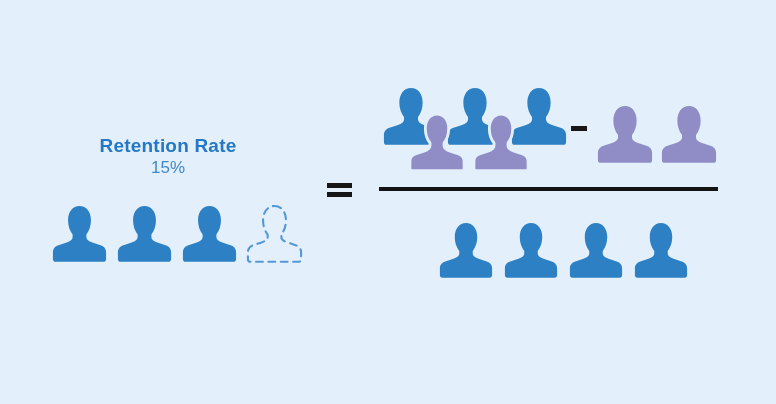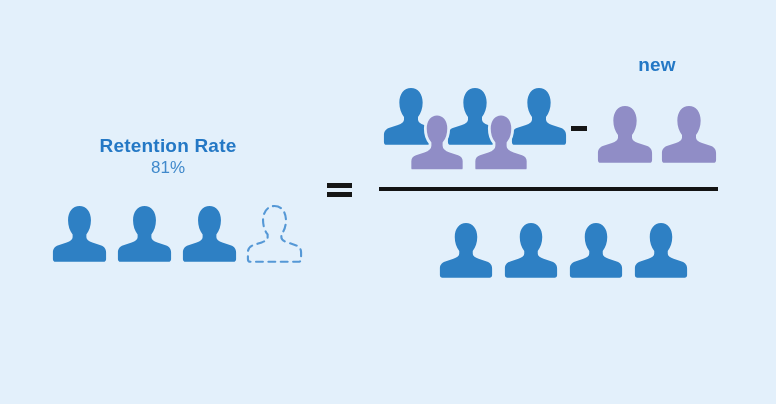--- a/index.html
+++ b/index.html
@@ -62,21 +62,21 @@
   .equals .bar.bottom{top:9px;}
   .minus{position:absolute;left:571px;top:126px;width:16px;height:5px;background:#161616;}
   .fraction-bar{position:absolute;left:379px;top:187px;width:339px;height:4px;background:#131313;}
 </style>
 </head>
 <body>
 
 <div class="canvas">
 
   <div class="label retention-title">Retention Rate</div>
-  <div class="retention-value">81%</div>
+  <div class="retention-value">15%</div>
   <div class="people-row row-retained">
       <span class="person blue">
         <svg viewBox="0 0 60 62" aria-hidden="true">
           <path d="M30 1 C37.5 1 42.5 7.5 42.5 16.5 C42.5 22.5 40.6 28.3 37.5 32 L37.5 35 C37.5 37.4 40 39.4 44 40.7 L53 43.7 C57.5 45.3 59 48.2 59 51.5 L59 59 C59 60.7 57.9 61.8 56.2 61.8 L3.8 61.8 C2.1 61.8 1 60.7 1 59 L1 51.5 C1 48.2 2.5 45.3 7 43.7 L16 40.7 C20 39.4 22.5 37.4 22.5 35 L22.5 32 C19.4 28.3 17.5 22.5 17.5 16.5 C17.5 7.5 22.5 1 30 1 Z"></path>
         </svg>
       </span>
       <span class="person blue">
         <svg viewBox="0 0 60 62" aria-hidden="true">
           <path d="M30 1 C37.5 1 42.5 7.5 42.5 16.5 C42.5 22.5 40.6 28.3 37.5 32 L37.5 35 C37.5 37.4 40 39.4 44 40.7 L53 43.7 C57.5 45.3 59 48.2 59 51.5 L59 59 C59 60.7 57.9 61.8 56.2 61.8 L3.8 61.8 C2.1 61.8 1 60.7 1 59 L1 51.5 C1 48.2 2.5 45.3 7 43.7 L16 40.7 C20 39.4 22.5 37.4 22.5 35 L22.5 32 C19.4 28.3 17.5 22.5 17.5 16.5 C17.5 7.5 22.5 1 30 1 Z"></path>
         </svg>
@@ -91,21 +91,20 @@
           <path d="M30 1 C37.5 1 42.5 7.5 42.5 16.5 C42.5 22.5 40.6 28.3 37.5 32 L37.5 35 C37.5 37.4 40 39.4 44 40.7 L53 43.7 C57.5 45.3 59 48.2 59 51.5 L59 59 C59 60.7 57.9 61.8 56.2 61.8 L3.8 61.8 C2.1 61.8 1 60.7 1 59 L1 51.5 C1 48.2 2.5 45.3 7 43.7 L16 40.7 C20 39.4 22.5 37.4 22.5 35 L22.5 32 C19.4 28.3 17.5 22.5 17.5 16.5 C17.5 7.5 22.5 1 30 1 Z"></path>
         </svg>
       </span>
     </div>
 
   <div class="equals" title="=">
     <div class="bar top"></div>
     <div class="bar bottom"></div>
   </div>
 
-  <div class="label num-label-new">new</div>
   <div class="cluster">
       <span class="person blue">
         <svg viewBox="0 0 60 62" aria-hidden="true">
           <path d="M30 1 C37.5 1 42.5 7.5 42.5 16.5 C42.5 22.5 40.6 28.3 37.5 32 L37.5 35 C37.5 37.4 40 39.4 44 40.7 L53 43.7 C57.5 45.3 59 48.2 59 51.5 L59 59 C59 60.7 57.9 61.8 56.2 61.8 L3.8 61.8 C2.1 61.8 1 60.7 1 59 L1 51.5 C1 48.2 2.5 45.3 7 43.7 L16 40.7 C20 39.4 22.5 37.4 22.5 35 L22.5 32 C19.4 28.3 17.5 22.5 17.5 16.5 C17.5 7.5 22.5 1 30 1 Z"></path>
         </svg>
       </span>
       <span class="person blue">
         <svg viewBox="0 0 60 62" aria-hidden="true">
           <path d="M30 1 C37.5 1 42.5 7.5 42.5 16.5 C42.5 22.5 40.6 28.3 37.5 32 L37.5 35 C37.5 37.4 40 39.4 44 40.7 L53 43.7 C57.5 45.3 59 48.2 59 51.5 L59 59 C59 60.7 57.9 61.8 56.2 61.8 L3.8 61.8 C2.1 61.8 1 60.7 1 59 L1 51.5 C1 48.2 2.5 45.3 7 43.7 L16 40.7 C20 39.4 22.5 37.4 22.5 35 L22.5 32 C19.4 28.3 17.5 22.5 17.5 16.5 C17.5 7.5 22.5 1 30 1 Z"></path>
         </svg>

